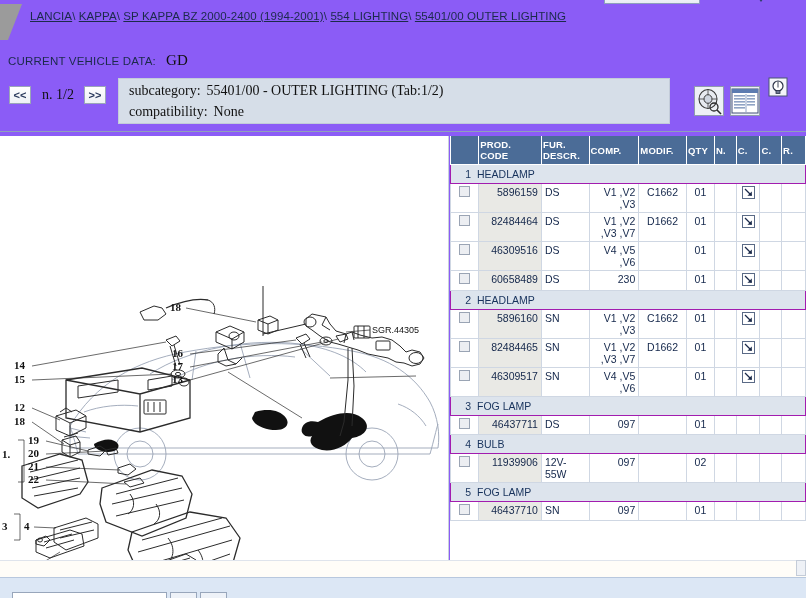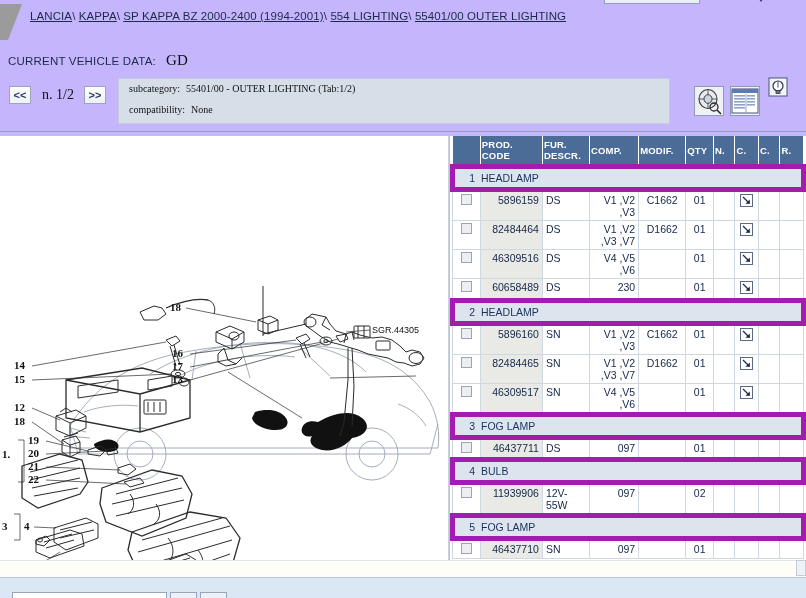--- a/index.html
+++ b/index.html
@@ -6,21 +6,21 @@
   html, body {
     margin: 0; padding: 0;
     width: 806px; height: 598px;
     overflow: hidden;
     background: #ffffff;
     font-family: "Liberation Sans", sans-serif;
   }
   #root {
     position: relative;
     width: 806px; height: 598px;
-    background: #c4b5fd;
+    background: #8b5cf6;
   }
 
   
   .top-clip {
     position: absolute; top: -12px; left: 604px;
     width: 96px; height: 16px;
     border: 1px solid #8da0bb;
     background: linear-gradient(#ffffff,#e8edf4);
   }
   .top-chevron {
@@ -92,21 +92,21 @@
   .subcat-box {
     position: absolute; top: 78px; left: 118px;
     width: 552px; height: 46px;
     background: #d6dee8;
     border: 1px solid #c3ccd9;
   }
   .subcat-line {
     position: absolute;
     left: 10px;
     font-family: "Liberation Serif", serif;
-    font-size: 10px;
+    font-size: 14px;
     color: #111;
     white-space: nowrap;
   }
   .subcat-line.l1 { top: 4px; }
   .subcat-line.l2 { top: 25px; }
   .subcat-line .lbl { }
   .subcat-line .val { margin-left: 6px; }
 
   
   .tool-icon {
@@ -174,21 +174,21 @@
     border: 1px solid #cfd7e3;
     padding: 2px 3px;
     vertical-align: top;
     line-height: 12px;
     height: 19px;
     font-size: 10.5px;
     color: #13264a;
   }
   tr.group td {
     background: #dde4ed;
-    border: 5px solid #a21caf;
+    border: 1px solid #a21caf;
     font-size: 10.5px;
     padding: 3px 4px;
     color: #17325c;
   }
   tr.group .gnum { display:inline-block; width:16px; text-align:right; margin-right:6px;}
   td.c-check { width: 26px; text-align: center; padding-top:3px; background:#fff;}
   td.c-code  { width: 58px; text-align: right; background:#e9e9e5; font-weight:normal;}
   td.c-fur   { width: 44px; text-align: left; }
   td.c-comp  { width: 46px; text-align: right; }
   td.c-mod   { width: 44px; text-align: center; }

